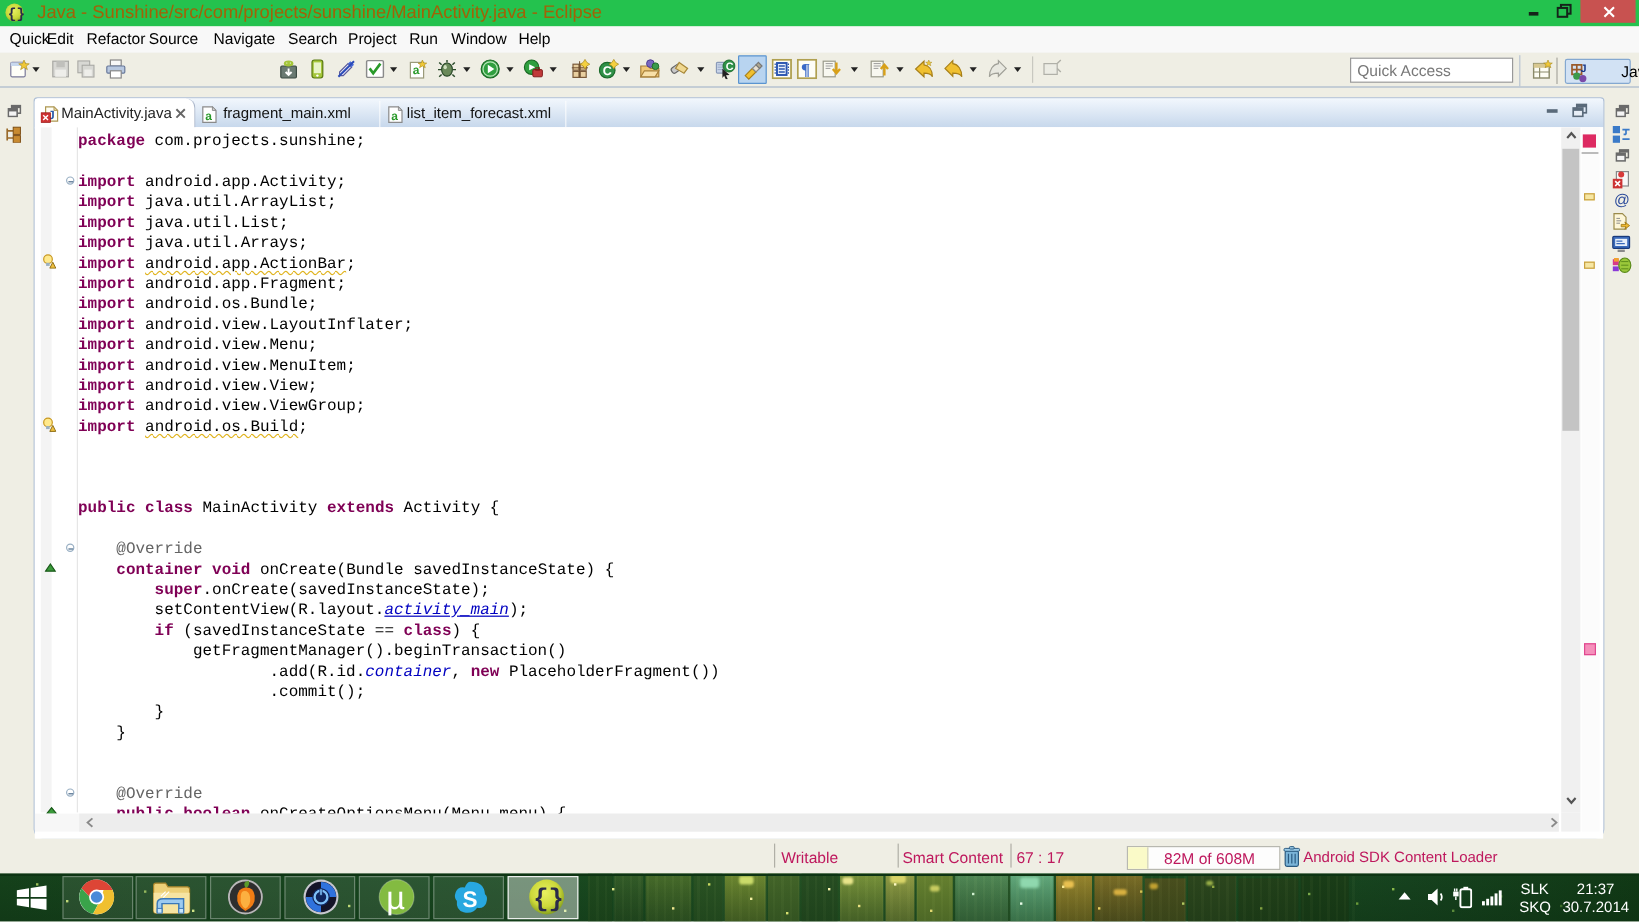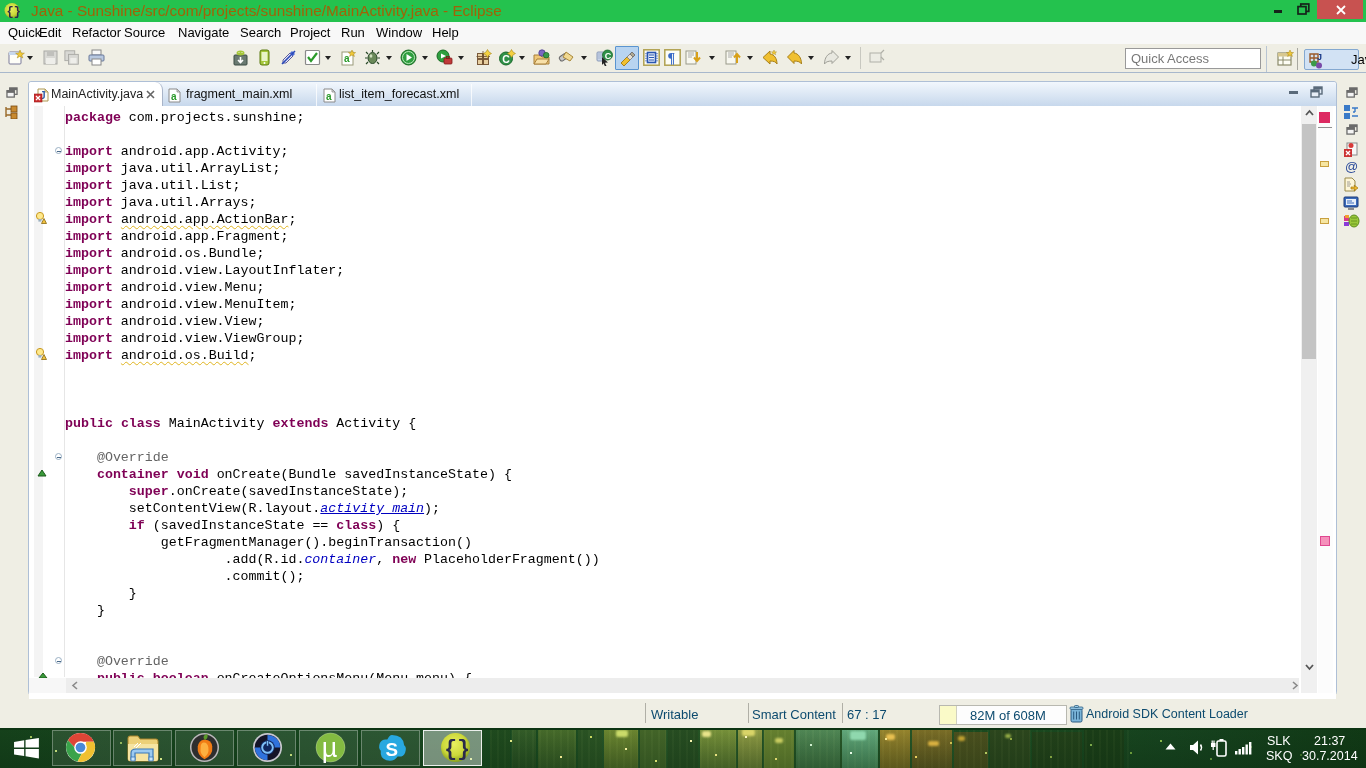--- a/index.html
+++ b/index.html
@@ -51,21 +51,21 @@
   .fold::after { content:""; position:absolute; left:1px; top:2.5px; width:4px; height:1px; background:#4a6a8a; }
 
   
   #hscroll { left:0; top:572px; width:1270px; height:15px; background:#f7f7f7; }
   #hstrack { position:absolute; left:37px; top:0; width:1233px; height:15px; background:#ededed; }
   #vscroll { left:1272px; top:0; width:16px; height:571px; background:#f0f0f0; }
   #vthumb { position:absolute; left:1px; top:18px; width:14px; height:235px; background:#c4c4c4; }
   #ruler { left:1289px; top:0; width:15px; height:587px; background:#fcfcfc; }
 
   
-  #statusbar { left:0; top:699px; width:1366px; height:29px; background:#efeee4; font-size:13px; color:#0c4a6e; }
+  #statusbar { left:0; top:699px; width:1366px; height:29px; background:#efeee4; font-size:13px; color:#be185d; }
   .ssep { position:absolute; top:4px; width:1px; height:20px; background:#b0afa6; }
   #membox { position:absolute; left:939px; top:6px; width:128px; height:20px; background:#fdfdfd; border:1px solid #b8b8b0;text-align:right; }
   #memfill { position:absolute; left:0; top:0; width:17px; height:18px; background:#fafac8; border-right:1px solid #d0d0c0; }
 
   
   #taskbar { left:0; top:728px; width:1366px; height:40px; background:#143f1a; overflow:hidden; }
   .cell { position:absolute; top:2px; width:59px; height:36px; border:1px solid rgba(255,255,255,.30); background:rgba(255,255,255,.09); }
   .tray { color:#fff; position:absolute; font-size:12.5px; }
 </style>
 </head>

